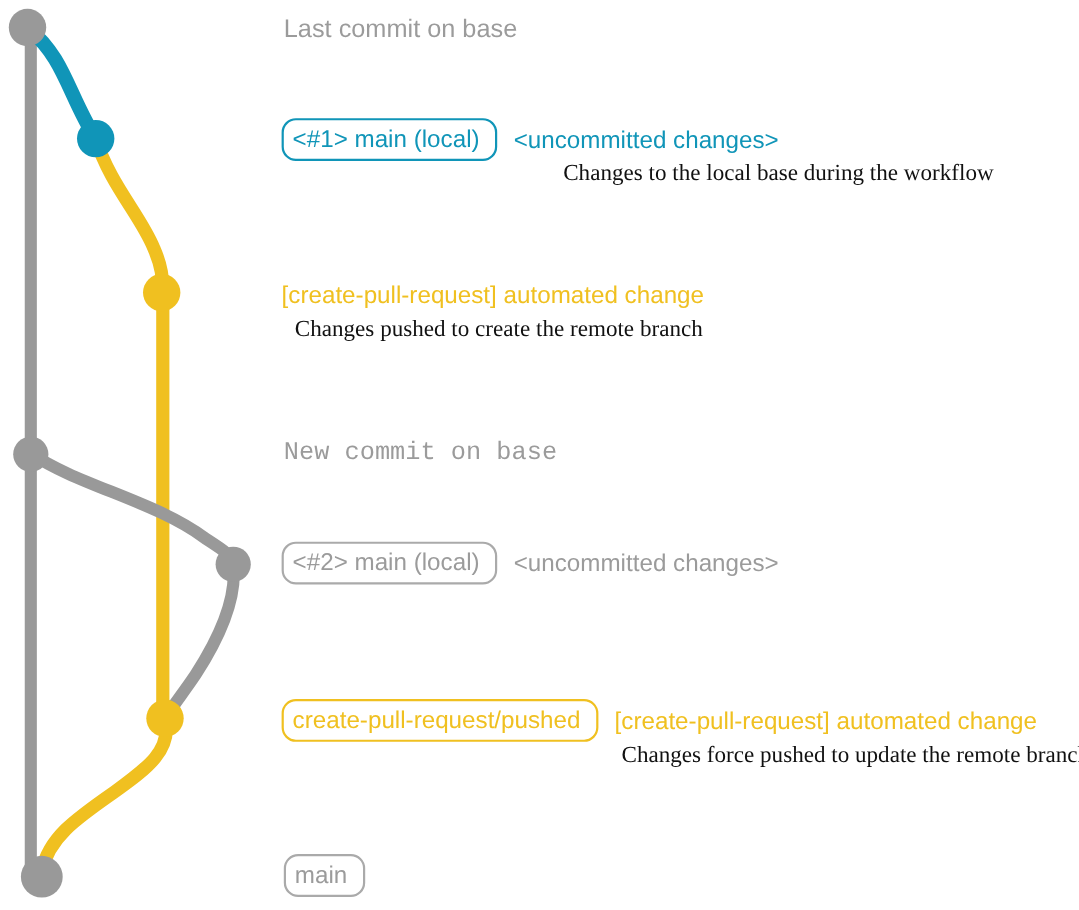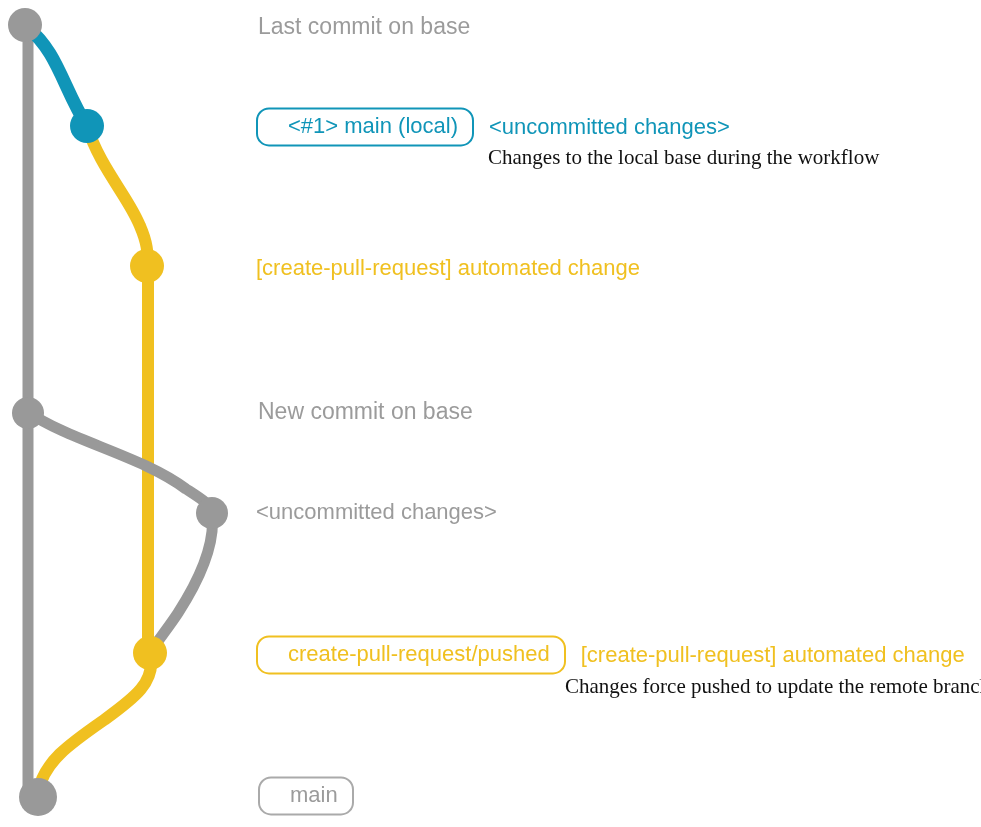--- a/index.html
+++ b/index.html
@@ -35,21 +35,21 @@
   .label { font-size: 23px; color: var(--gray-text); }
   .heading { font-size: 22px; }
   .heading.teal   { color: var(--teal); }
   .heading.gray   { color: var(--gray-text); }
   .heading.yellow { color: var(--yellow); }
 
   .badge {
     display: inline-block;
     border: 2px solid;
     border-radius: 13px;
-    padding: 5px 14px 6px 30px;
+    padding: 5px 14px 6px 8px;
     font-size: 22px;
     line-height: 1.1;
     background: #ffffff;
   }
   .badge.teal   { color: var(--teal);   border-color: var(--teal); }
   .badge.gray   { color: var(--gray-text); border-color: #aaaaaa; }
   .badge.yellow { color: var(--yellow); border-color: var(--yellow); }
 
   .caption {
     font-family: "Liberation Serif", serif;
@@ -85,27 +85,29 @@
     <circle class="fill-yellow" cx="150" cy="653" r="17"></circle>
     <circle class="fill-gray" cx="38" cy="797" r="19"></circle>
   </svg>
 
   <div class="abs label" style="left:258px; top:26px;">Last commit on base</div>
 
   <div class="abs row gap15" style="left:256px; top:127px;">
     <span class="badge teal">&lt;#1&gt; main (local)</span>
     <span class="heading teal">&lt;uncommitted changes&gt;</span>
   </div>
-  <div class="abs caption" style="left:488px; top:157px;">Changes to the local base during the workflow</div>
+  <div class="abs caption" style="left:512px; top:157px;">Changes to the local base during the workflow</div>
 
   <div class="abs heading yellow" style="left:256px; top:268px;">[create-pull-request] automated change</div>
+  <div class="abs caption" style="left:268px; top:299px;">Changes pushed to create the remote branch</div>
 
-  <div class="abs label" style="left:258px; top:411px;">New commit on base</div>
+  <div class="abs label" style="left:258px; top:411px;font-family:Liberation Mono, monospace;">New commit on base</div>
 
   <div class="abs row gap15" style="left:256px; top:512px;">
+    <span class="badge gray">&lt;#2&gt; main (local)</span>
     <span class="heading gray">&lt;uncommitted changes&gt;</span>
   </div>
 
   <div class="abs row gap15" style="left:256px; top:655px;">
     <span class="badge yellow">create-pull-request/pushed</span>
     <span class="heading yellow">[create-pull-request] automated change</span>
   </div>
   <div class="abs caption" style="left:565px; top:686px;">Changes force pushed to update the remote branch</div>
 
   <div class="abs row gap12" style="left:258px; top:796px;">

